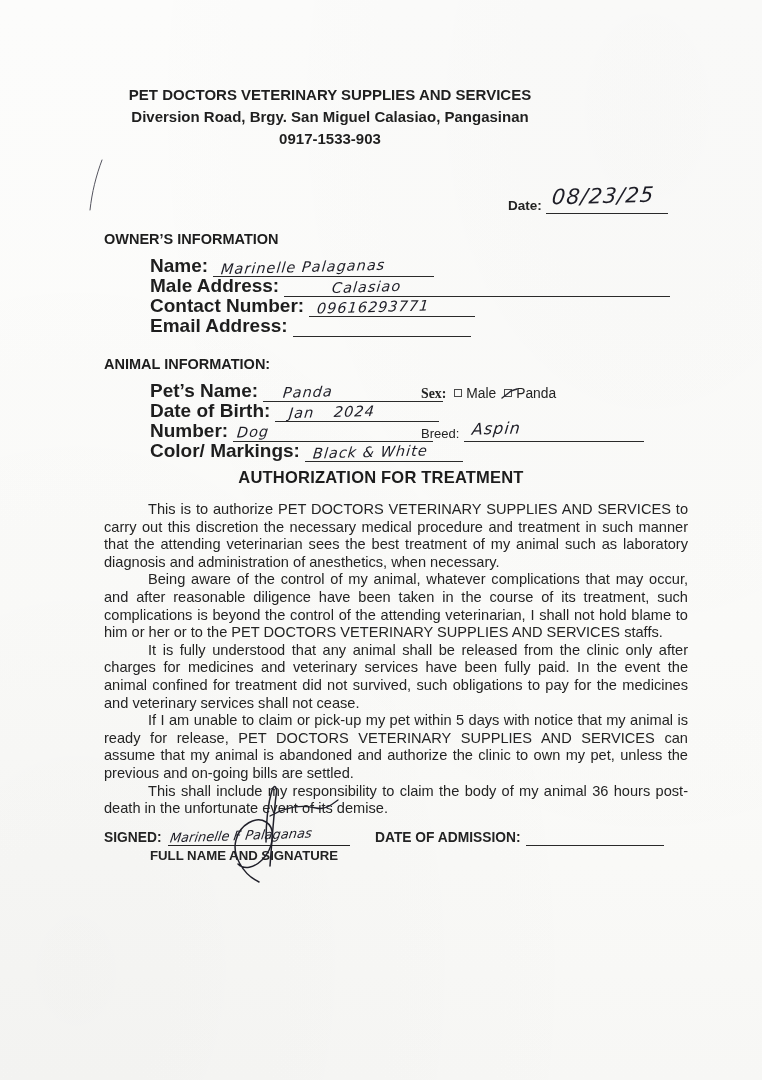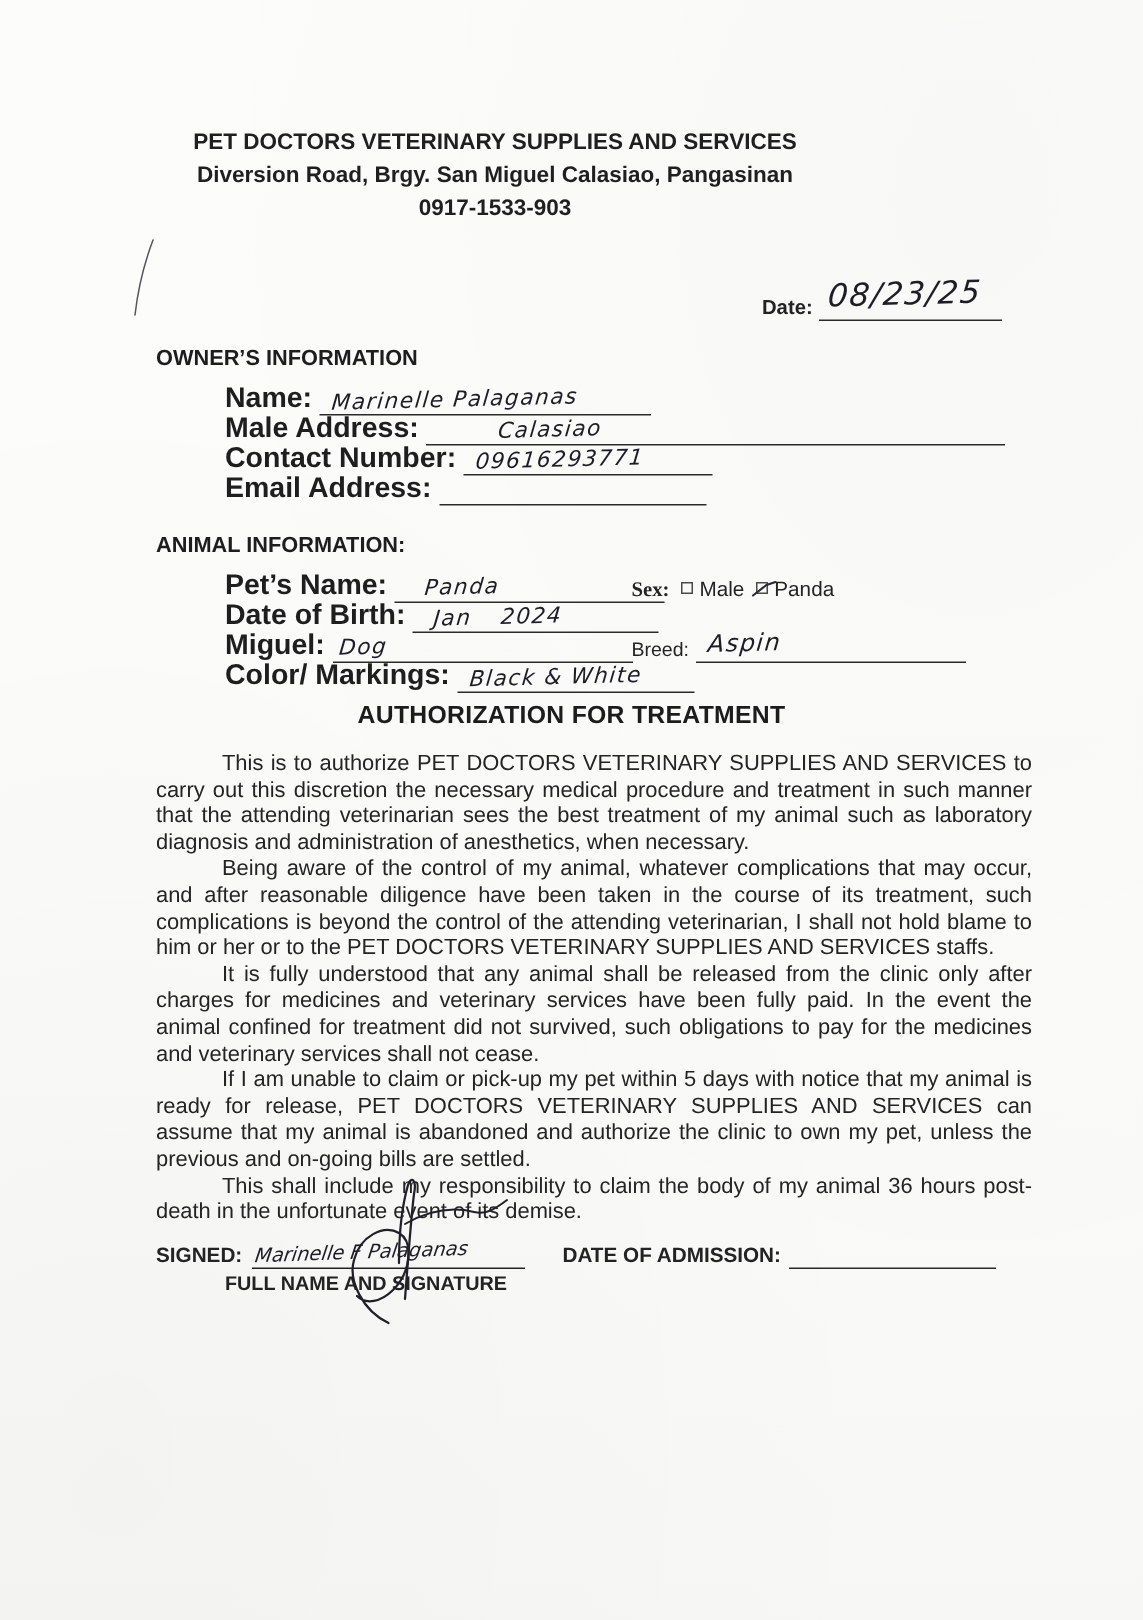--- a/index.html
+++ b/index.html
@@ -85,21 +85,21 @@
 
   <div class="sec-title" style="top:356px;">ANIMAL INFORMATION:</div>
   <div class="fields" style="top:381px;">
     <div class="frow">
       <span class="lbl">Pet’s Name:</span><span class="uline" style="width:180px;"><span class="hand" style="left:20px;">Panda</span></span>
     </div>
     <div class="frow">
       <span class="lbl">Date of Birth:</span><span class="uline" style="width:164px;"><span class="hand" style="left:14px; word-spacing:14px;">Jan 2024</span></span>
     </div>
     <div class="frow">
-      <span class="lbl">Miguel:</span><span class="uline" style="width:200px;"><span class="hand" style="left:4px;">Dog</span></span>
+      <span class="lbl">Number:</span><span class="uline" style="width:200px;"><span class="hand" style="left:4px;">Dog</span></span>
     </div>
     <div class="frow">
       <span class="lbl">Color/ Markings:</span><span class="uline" style="width:158px;"><span class="hand">Black &amp; White</span></span>
     </div>
   </div>
 
   <div class="right-col" style="left:421px; top:384px;">
     <span class="lbl sex-lbl" style="font-weight:700;font-family:Liberation Serif, serif;">Sex:</span><span class="checkbox"></span><span class="sex-lbl">Male</span><span class="checkbox"><svg width="20" height="20" viewBox="0 0 20 20">
           <path d="M1,14 L10,7 L16,5" stroke="#2a2a33" stroke-width="1.4" fill="none" stroke-linecap="round"></path>
         </svg></span><span class="sex-lbl">Panda</span>

